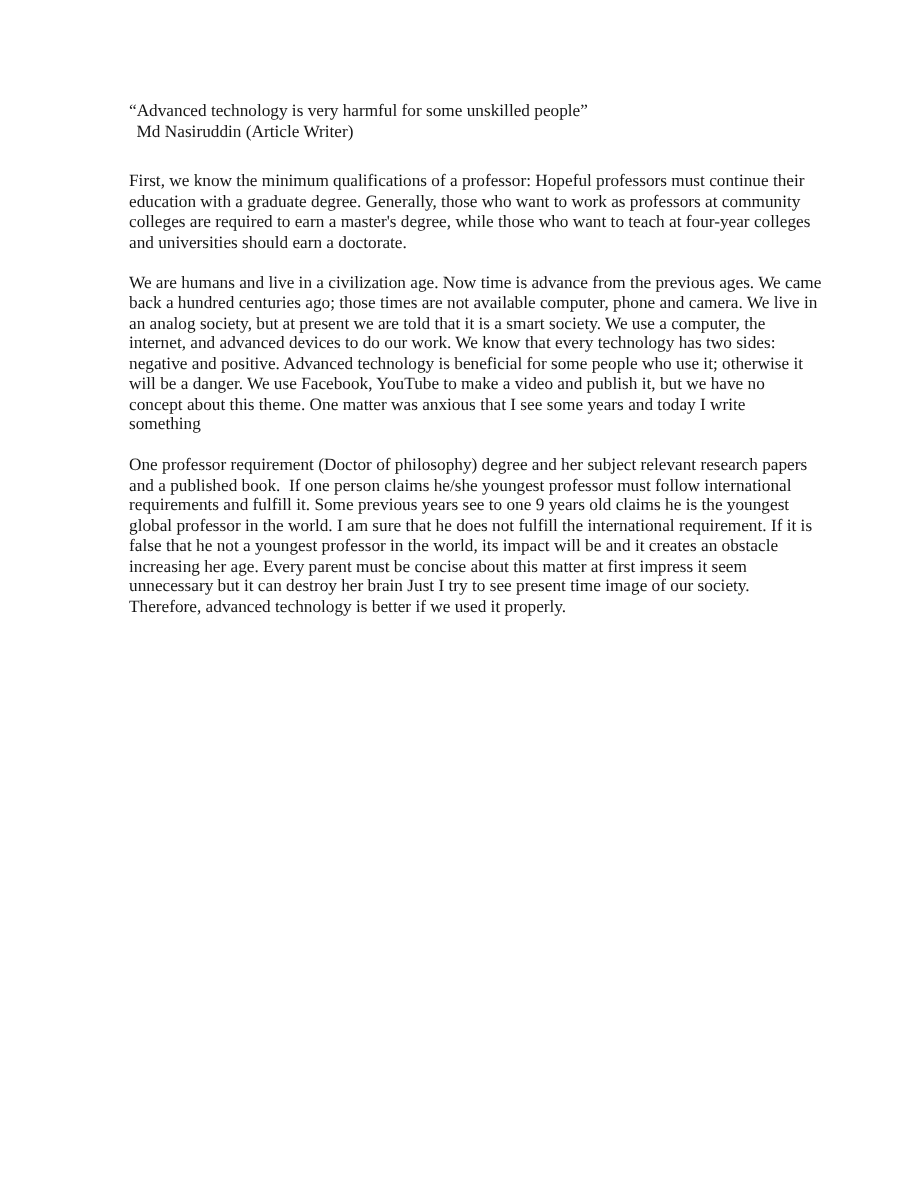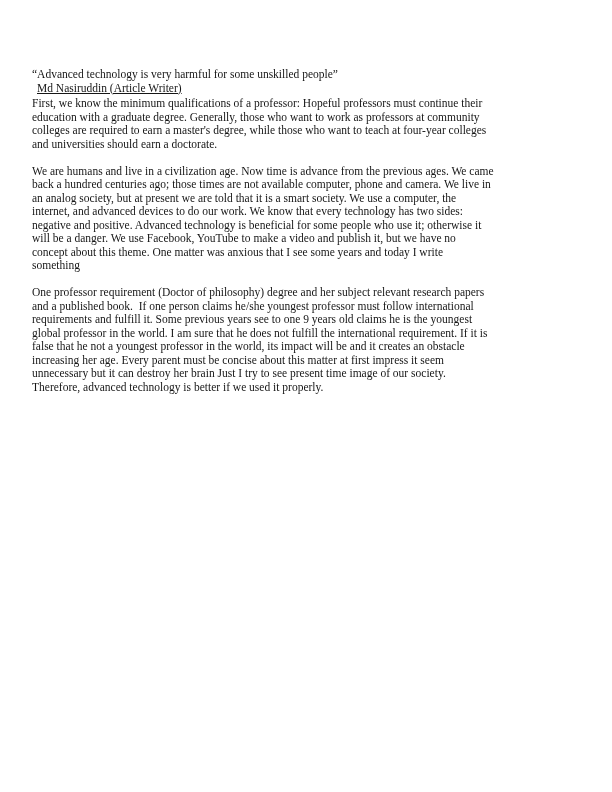--- a/index.html
+++ b/index.html
@@ -7,35 +7,34 @@
     padding: 0;
     background: #ffffff;
   }
   .page {
     position: relative;
     width: 612px;
     height: 792px;
     background: #ffffff;
     overflow: hidden;
     box-sizing: border-box;
-    padding: 68px 40px 0 32px;
+    padding: 68px 40px 0 86px;
     font-family: "Liberation Serif", "DejaVu Serif", serif;
     font-size: 11.5px;
     line-height: 13.5px;
     color: #161616;
   }
   .doc-title {
     white-space: pre-wrap;
     margin: 0;
   }
   .doc-byline {
     white-space: pre-wrap;
-    margin: 0 0 2px 0;
+    margin: 0 0 20px 0;
     padding-left: 5px;
-    text-decoration: underline;
   }
   .doc-para {
     white-space: pre-wrap;
     margin: 0 0 13.5px 0;
     max-width: 505px;
   }
 </style>
 </head>
 <body>
 

